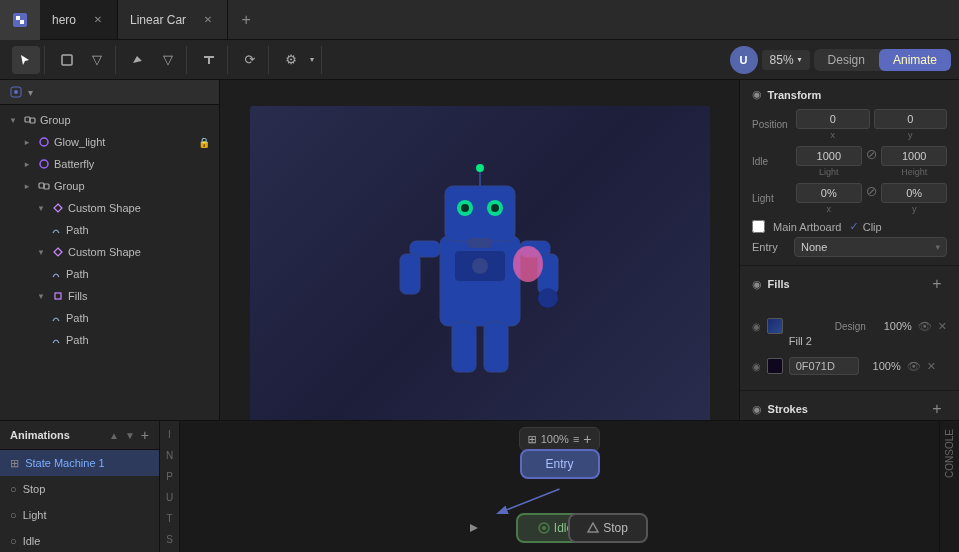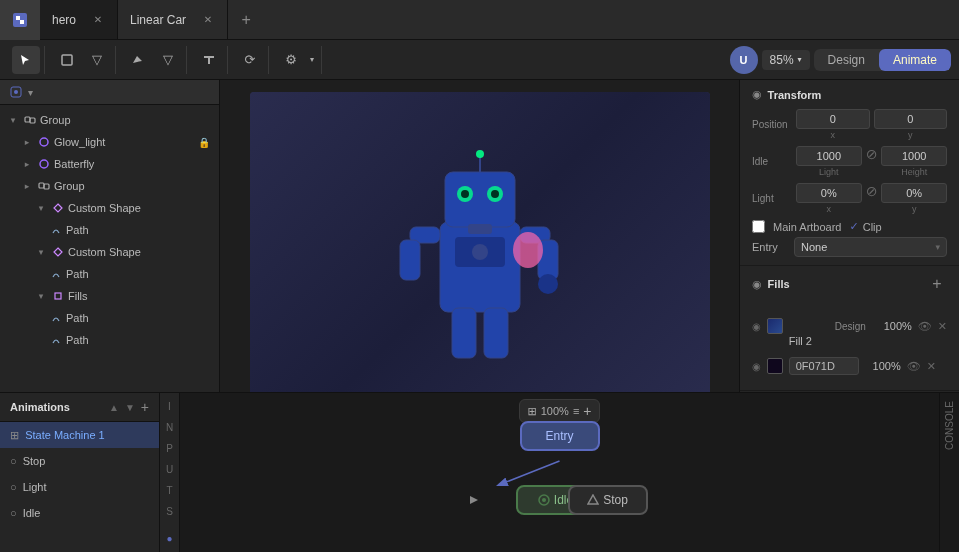--- a/index.html
+++ b/index.html
@@ -457,21 +457,21 @@
       align-items: center;
       justify-content: center;
       color: #888;
       cursor: pointer;
       font-size: 16px;
       border-radius: 3px;
     }
 
     
     .bottom-area {
-      height: 160px;
+      height: 132px;
       background: #1e1e1e;
       border-top: 1px solid #111;
       display: flex;
       flex-shrink: 0;
     }
 
     
     .animations-panel {
       width: 160px;
       border-right: 1px solid #111;

